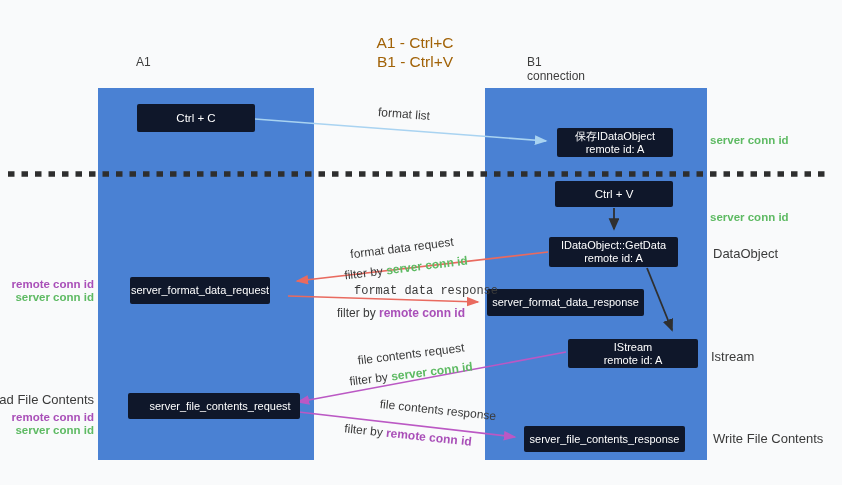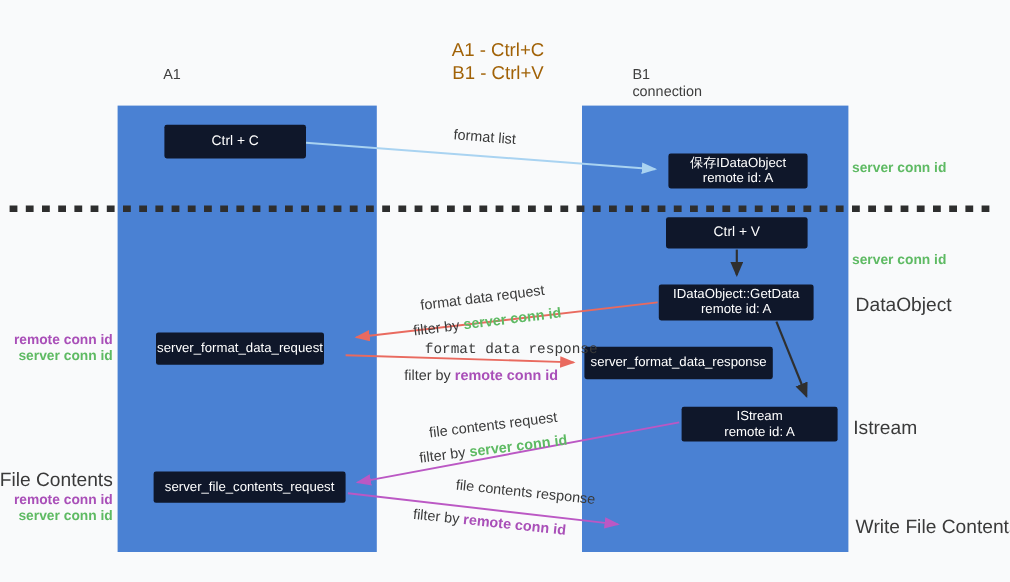--- a/index.html
+++ b/index.html
@@ -18,21 +18,21 @@
   .node{position:absolute;z-index:4;display:flex;flex-direction:column;align-items:center;
     justify-content:center;color:#ffffff;text-align:center;border-radius:2px;
     white-space:nowrap;line-height:13px;}
   .node.green{background:#0f172a;font-size:11.5px;}
   .node.orange{background:#0f172a;font-size:11px;}
   .node .l2{font-size:11px;}
   .side-label{position:absolute;z-index:4;font-size:11.5px;white-space:nowrap;}
   .side-left{text-align:right;}
   .t-green{color:#5eba63;font-weight:bold;}
   .t-purple{color:#a94fb8;font-weight:bold;}
-  .t-dark{color:#3a3a3a;font-weight:normal;font-size:16px;}
+  .t-dark{color:#3a3a3a;font-weight:normal;font-size:13px;}
   .flow-label{position:absolute;z-index:4;font-size:12px;color:#3a3a3a;white-space:nowrap;}
 </style>
 </head>
 <body>
 
 <div id="canvas">
 
   <div class="diagram-title">
     <div>A1 - Ctrl+C</div>
     <div>B1 - Ctrl+V</div>
@@ -98,24 +98,27 @@
 
   <div class="node orange" style="left:487px;top:289px;width:157px;height:27px;">
     <div>server_format_data_response</div>
   </div>
 
   <div class="node orange" style="left:568px;top:339px;width:130px;height:29px;">
     <div>IStream</div>
     <div class="l2">remote id: A</div>
   </div>
 
-  <div class="node orange" style="left:128px;top:393px;width:160px;height:26px;">
+  <div class="node orange" style="left:128px;top:393px;width:160px;height:26px;padding-left:12px;">
     <div>server_file_contents_request</div>
   </div>
 
+  <div class="node orange" style="left:524px;top:426px;width:161px;height:26px;">
+    <div>server_file_contents_response</div>
+  </div>
 
   <div class="side-label side-left t-purple" style="right:748px;top:278px;">remote conn id</div>
   <div class="side-label side-left t-green" style="right:748px;top:291px;">server conn id</div>
   <div class="side-label side-left t-dark" style="right:748px;top:392px;">Read File Contents</div>
   <div class="side-label side-left t-purple" style="right:748px;top:411px;">remote conn id</div>
   <div class="side-label side-left t-green" style="right:748px;top:424px;">server conn id</div>
 
   <div class="side-label t-green" style="left:710px;top:134px;">server conn id</div>
   <div class="side-label t-green" style="left:710px;top:211px;">server conn id</div>
   <div class="side-label t-dark" style="left:713px;top:246px;">DataObject</div>

